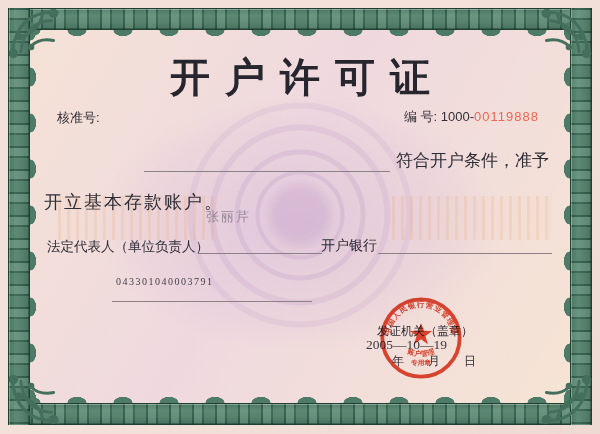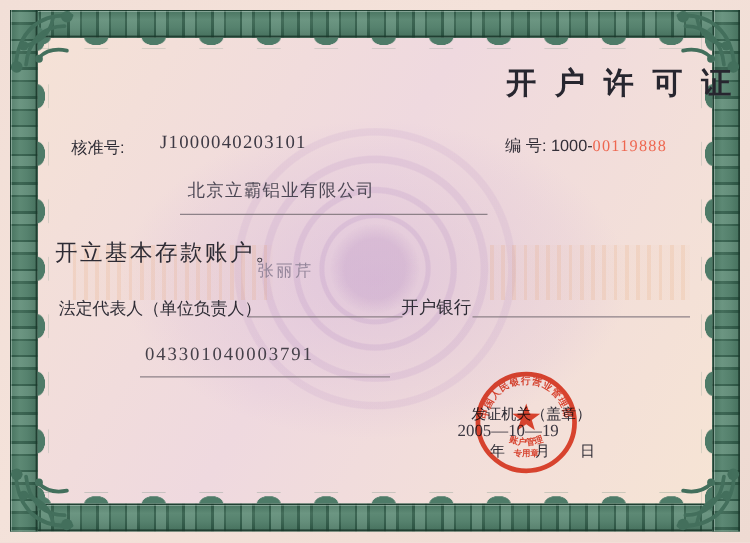--- a/index.html
+++ b/index.html
@@ -47,37 +47,37 @@
       background:
         radial-gradient(circle,rgba(188,150,198,.30) 0 24px,rgba(188,150,198,0) 36px),
         radial-gradient(circle,transparent 0 40px,rgba(188,150,198,.26) 41px 44px,transparent 45px 60px,rgba(188,150,198,.24) 61px 65px,transparent 66px 84px,rgba(188,150,198,.20) 85px 90px,transparent 91px 106px,rgba(188,150,198,.16) 107px 112px,transparent 113px);}
   .sec-band{position:absolute;top:196px;height:44px;width:160px;z-index:1;opacity:.5;
       background:repeating-linear-gradient(90deg,rgba(228,150,88,.34) 0 3px,rgba(228,150,88,.06) 3px 9px);}
   #sec-left{left:58px;} #sec-right{right:48px;}
   
   .txt{position:absolute;z-index:4;white-space:nowrap;}
   .lbl{font-weight:normal;color:#2e2c35;}
   .val{font-family:"Liberation Serif",serif;}
-  #title{left:0;right:0;top:50px;text-align:right;font-size:24px;font-weight:bold;
+  #title{left:0;right:0;top:50px;text-align:center;font-size:40px;font-weight:bold;
          letter-spacing:15px;text-indent:15px;color:#27262f;}
   #approval-label{left:57px;top:109px;font-size:13px;}
   #approval-value{left:128px;top:106px;font-size:15px;letter-spacing:1px;color:#3d3944;}
   #serial{left:404px;top:108px;font-size:13px;}
   #serial-label{font-weight:normal;color:#332f38;}
-  #serial-number{font-family:Liberation Serif, serif;color:#ee6750;letter-spacing:1px;}
+  #serial-number{font-family:Liberation Sans, sans-serif;color:#ee6750;letter-spacing:1px;}
   #line1-prefix{left:79px;top:149px;font-size:17px;}
   #company-name{left:150px;top:144px;font-size:14px;color:#4c4754;letter-spacing:1px;}
   #line1-suffix{left:396px;top:149px;font-size:17px;}
   #line2{left:44px;top:190px;font-size:18px;letter-spacing:2px;}
   #rep-label{left:47px;top:238px;font-size:13.5px;}
   #rep-name{left:206px;top:208px;font-size:13px;color:#93859a;letter-spacing:2px;}
   #bank-label{left:321px;top:237px;font-size:14px;text-align:right;}
   #bank-name{left:380px;top:232px;font-size:13.5px;color:#6e5f58;}
   #account-label{left:49px;top:285px;font-size:15px;letter-spacing:6px;}
-  #account-number{left:116px;top:276px;font-size:15px;letter-spacing:1.5px;color:#454049;}
+  #account-number{left:116px;top:276px;font-size:10px;letter-spacing:1.5px;color:#454049;}
   #issuer-label{left:377px;top:323px;font-size:12px;}
   #issue-date{left:366px;top:337px;font-size:13.5px;color:#3a3640;}
   #date-units{left:392px;top:353px;font-size:12px;letter-spacing:6px;text-align:right;}
   .uline{position:absolute;height:1px;background:#8d8188;z-index:3;}
   #ul-company{left:144px;top:171px;width:246px;}
   #ul-rep{left:198px;top:253px;width:124px;}
   #ul-bank{left:378px;top:253px;width:174px;}
   #ul-account{left:112px;top:301px;width:200px;}
   
   #seal{position:absolute;left:379px;top:296px;width:84px;height:84px;z-index:5;
@@ -159,28 +159,27 @@
         <circle cx="9" cy="52" r="5"></circle>
         <circle cx="52" cy="9" r="5"></circle>
         <circle cx="15" cy="34" r="4"></circle>
         <circle cx="28" cy="45" r="3.4"></circle>
       </g>
   </svg>
 
   <div id="title" class="txt lbl">开户许可证</div>
 
   <div id="approval-label" class="txt lbl">核准号:</div>
-  <div id="approval-value" class="txt val">J1000040203101</div>
 
   <div id="serial" class="txt">
     <span id="serial-label">编 号: 1000-</span><span id="serial-number">00119888</span>
   </div>
 
-  <div id="company-name" class="txt val">北京立霸铝业有限公司</div>
   <div id="ul-company" class="uline"></div>
+  <div id="line1-suffix" class="txt lbl">符合开户条件，准予</div>
 
   <div id="rep-label" class="txt lbl">法定代表人（单位负责人）</div>
 
   <div id="line2" class="txt lbl">开立基本存款账户。</div>
   <div id="rep-name" class="txt val">张丽芹</div>
   <div id="ul-rep" class="uline"></div>
 
   <div id="bank-label" class="txt lbl">开户银行</div>
   <div id="ul-bank" class="uline"></div>
 

